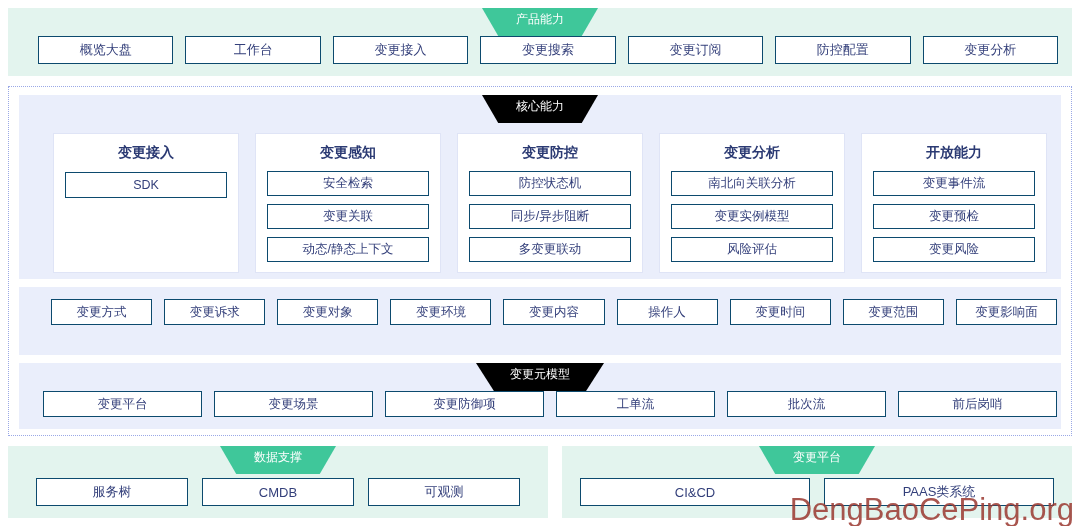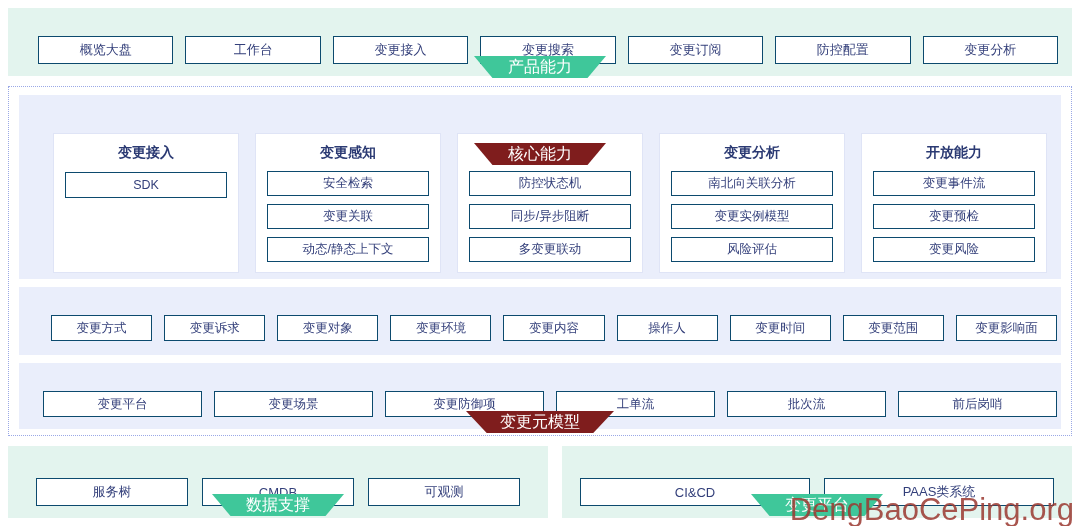--- a/index.html
+++ b/index.html
@@ -7,30 +7,29 @@
     width: 1080px; height: 526px;
     background: #ffffff;
     font-family: "Liberation Sans", "DejaVu Sans", sans-serif;
     overflow: hidden;
   }
   .page { position: relative; width: 1080px; height: 526px; }
 
   
   .ribbon {
     position: absolute; top: 0; left: 50%; transform: translateX(-50%);
-    height: 22px; line-height: 22px;
+    height: 28px; line-height: 22px;
     padding: 0 34px;
-    color: #ffffff; font-size: 16px; white-space: nowrap; text-align: center;
+    color: #ffffff; font-size: 12px; white-space: nowrap; text-align: center;
     -webkit-clip-path: polygon(0 0, 100% 0, 86% 100%, 14% 100%);
     clip-path: polygon(0 0, 100% 0, 86% 100%, 14% 100%);
     z-index: 4;
-    margin-top: 48px;
   }
   .ribbon.green { background: #3fc79a; }
-  .ribbon.blue  { background: #7f1d1d; }
+  .ribbon.blue  { background: #000000; }
 
   
   .band { position: absolute; }
   .band-green { background: #e3f4ee; }
   .band-blue  { background: #eaeefb; }
 
   .dotted-wrap {
     position: absolute;
     border: 1px dotted #9aa8e6;
     background: #ffffff;
@@ -73,21 +72,21 @@
   }
   .core-card .card-title {
     color: #2b3a73; font-size: 14px; font-weight: bold;
     text-align: center; line-height: 20px; height: 22px;
   }
   .core-card .chip { height: 26px; font-size: 12.5px; }
 
   
   #inst-band { left: 10px; top: 200px; width: 1042px; height: 68px; }
   #inst-row {
-    position: absolute; left: 24px; top: 28px;
+    position: absolute; left: 24px; top: 12px;
     width: 1014px; height: 24px;
     display: flex; gap: 12px; padding-left: 8px;
   }
   #inst-row .chip { flex: 1 1 0; height: 26px; font-size: 12.5px; }
 
   
   #meta-band { left: 10px; top: 276px; width: 1042px; height: 66px; }
   #meta-row {
     position: absolute; left: 24px; top: 28px;
     width: 1014px; height: 26px;

